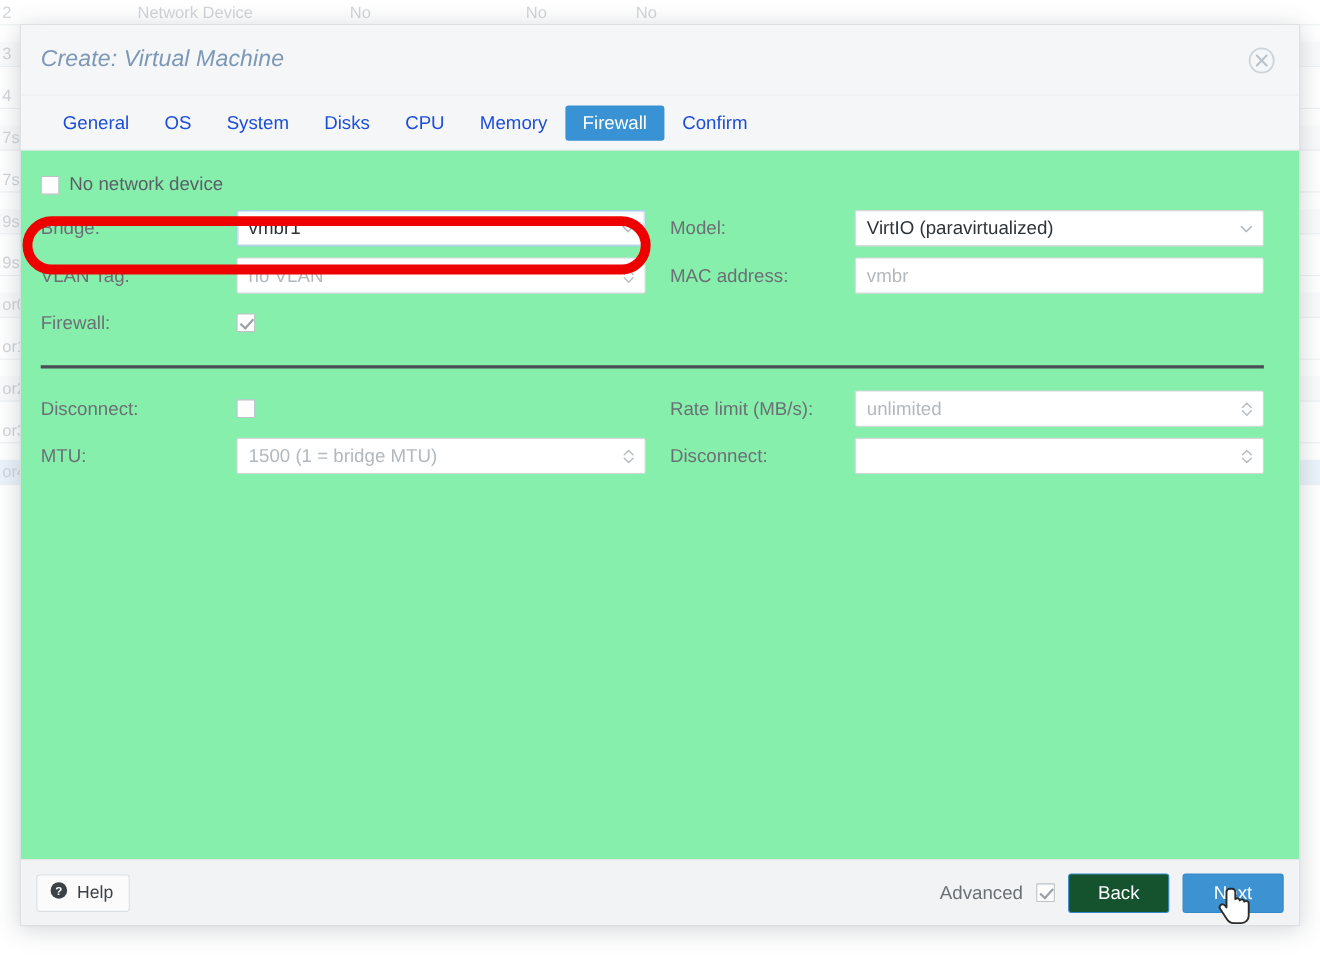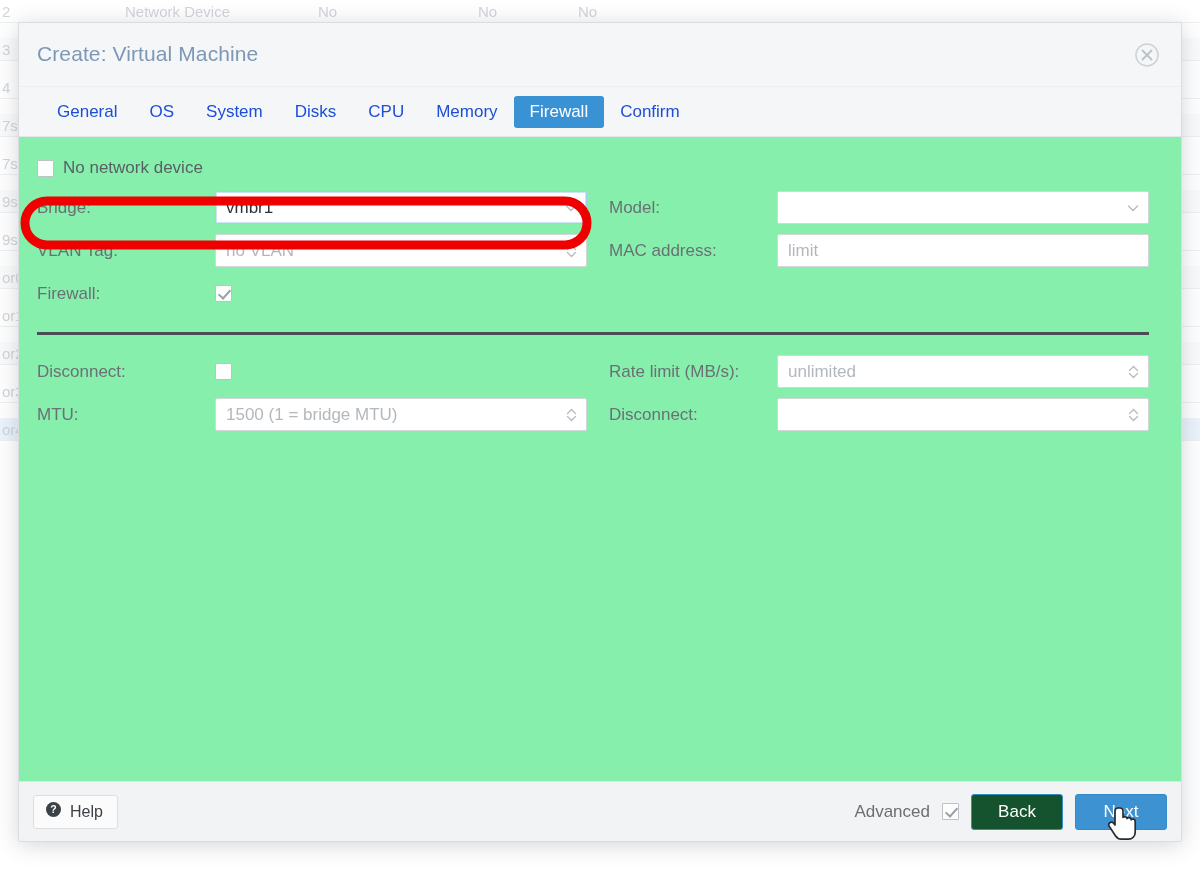--- a/index.html
+++ b/index.html
@@ -60,20 +60,21 @@
     position: relative;
     flex: 0 0 auto;
   }
   #dlg-title {
     position: absolute;
     left: 18px; top: 19px;
     font-size: 21px;
     color: #7c98b6;
     letter-spacing: .1px;
     filter: blur(.25px);
+    font-style: italic;
   }
   #close-btn {
     position: absolute;
     right: 20px; top: 18px;
     width: 28px; height: 28px;
     cursor: pointer;
   }
 
   
   #tabbar {
@@ -407,41 +408,42 @@
         <span class="val">vmbr1</span>
         <span class="caret">
           <svg width="14" height="14" viewBox="0 0 14 14">
               <path d="M2.5 5 L7 9.5 L11.5 5" fill="none" stroke="#b6bcc2" stroke-width="1.4" stroke-linecap="round"></path>
             </svg>
         </span>
       </div>
       <div></div>
       <div class="field-label">Model:</div>
       <div class="input">
+        <span class="val">VirtIO (paravirtualized)</span>
         <span class="caret">
           <svg width="14" height="14" viewBox="0 0 14 14">
               <path d="M2.5 5 L7 9.5 L11.5 5" fill="none" stroke="#b6bcc2" stroke-width="1.4" stroke-linecap="round"></path>
             </svg>
         </span>
       </div>
 
       <div class="field-label">VLAN Tag:</div>
       <div class="input">
         <span class="ph">no VLAN</span>
         <span class="spin">
           <svg width="13" height="20" viewBox="0 0 13 20">
             <path d="M2.5 8.5 L6.5 4.5 L10.5 8.5" fill="none" stroke="#b6bcc2" stroke-width="1.3" stroke-linecap="round"></path>
             <path d="M2.5 11.5 L6.5 15.5 L10.5 11.5" fill="none" stroke="#b6bcc2" stroke-width="1.3" stroke-linecap="round"></path>
           </svg>
         </span>
       </div>
       <div></div>
       <div class="field-label">MAC address:</div>
       <div class="input">
-        <span class="ph">limit</span>
+        <span class="ph">vmbr</span>
       </div>
 
       <div class="field-label">Firewall:</div>
       <div class="cbcell">
         <span class="cb checked"></span>
       </div>
       <div></div>
       <div></div>
       <div></div>
 

